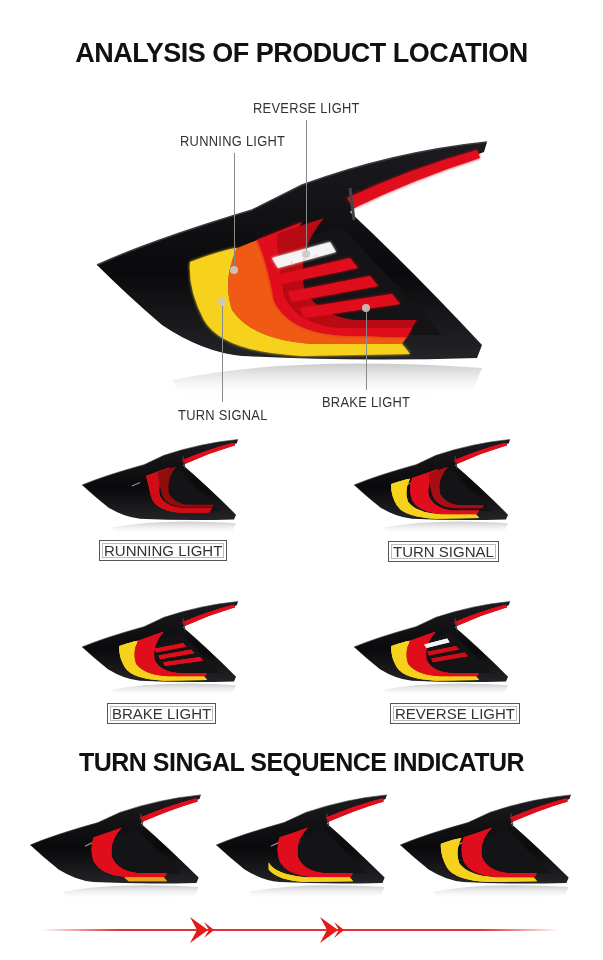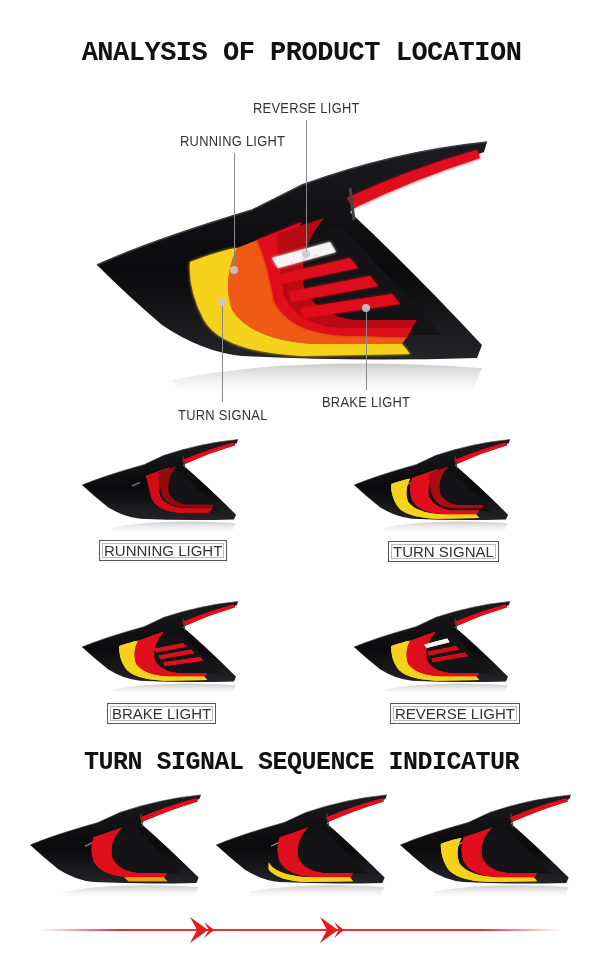--- a/index.html
+++ b/index.html
@@ -1,18 +1,18 @@
 <!DOCTYPE html>
 <html><head>
 <meta charset="utf-8">
 <style>
   html, body { margin:0; padding:0; background:#ffffff; }
   body { width:603px; height:960px; position:relative; overflow:hidden; font-family:"DejaVu Sans", sans-serif; }
   .abs { position:absolute; }
-  .title { font-family:Liberation Mono, monospace; font-weight:bold; color:#111; letter-spacing:-0.5px; white-space:nowrap; }
+  .title { font-family:Liberation Sans, sans-serif; font-weight:bold; color:#111; letter-spacing:-0.5px; white-space:nowrap; }
   .callout { font-family:"Liberation Sans", sans-serif; font-size:14px; color:#333; letter-spacing:0.3px; white-space:nowrap; transform:scaleX(0.92); transform-origin:left center; }
   .boxlabel { font-family:"Liberation Sans", sans-serif; font-size:15px; color:#333; border:1px solid #555; padding:0 4px; height:19px; line-height:19px; background:#fff; white-space:nowrap; box-shadow: inset 0 0 0 2px #fff, inset 0 0 0 3px #bbb; }
   .leader { position:absolute; background:#8a8a8a; width:1px; }
   .dot { position:absolute; width:8px; height:8px; border-radius:50%; background:#c9c9c9; opacity:.9; }
   svg { display:block; }
 </style>
 </head>
 <body>
 
 <svg width="0" height="0" style="position:absolute">
@@ -144,21 +144,21 @@
       <path d="M98 132 Q130 120 145 118 Q130 150 140 180 Q160 210 220 214 L310 214 L318 224 L210 226 Q130 222 112 190 Q96 160 98 132 Z" fill="#f6d21c"></path>
       <path d="M145 118 Q175 106 210 93 Q180 128 186 168 Q198 200 245 205 L318 206 L312 214 L220 214 Q160 210 140 180 Q130 150 145 118 Z" fill="#e0101a"></path>
       <path d="M180 128 L238 112 L244 122 L186 138 Z" fill="#f4f4f4"></path>
       <path d="M188 148 L260 132 L268 142 L192 158 Z" fill="#d01018"></path>
       <path d="M198 166 L282 150 L290 160 L202 176 Z" fill="#d01018"></path>
     </g>
   </svg>
 </div>
 <div class="abs boxlabel" style="left:390px; top:703px;">REVERSE LIGHT</div>
 
-<div class="abs title" style="left:0; width:603px; text-align:center; top:748px; font-size:25px;">TURN SIGNAL SEQUENCE INDICATUR</div>
+<div class="abs title" style="left:0; width:603px; text-align:center; top:748px; font-size:25px;">TURN SINGAL SEQUENCE INDICATUR</div>
 
 <div class="abs" style="left:28px; top:790px; width:175px; height:110px;">
   <svg width="175" height="110" viewBox="0 0 400 270" preserveAspectRatio="none">
     <use href="#lampBase"></use>
     <g filter="url(#glow)">
       <path d="M150 116 Q185 104 215 92 Q185 125 192 165 Q205 198 250 204 L318 204 L312 214 L225 214 Q165 208 150 175 Q140 145 150 116 Z" fill="#e0101a"></path>
       <path d="M220 214 L310 214 L318 224 L230 224 Z" fill="#e8a21a"></path>
     </g>
   </svg>
 </div>

